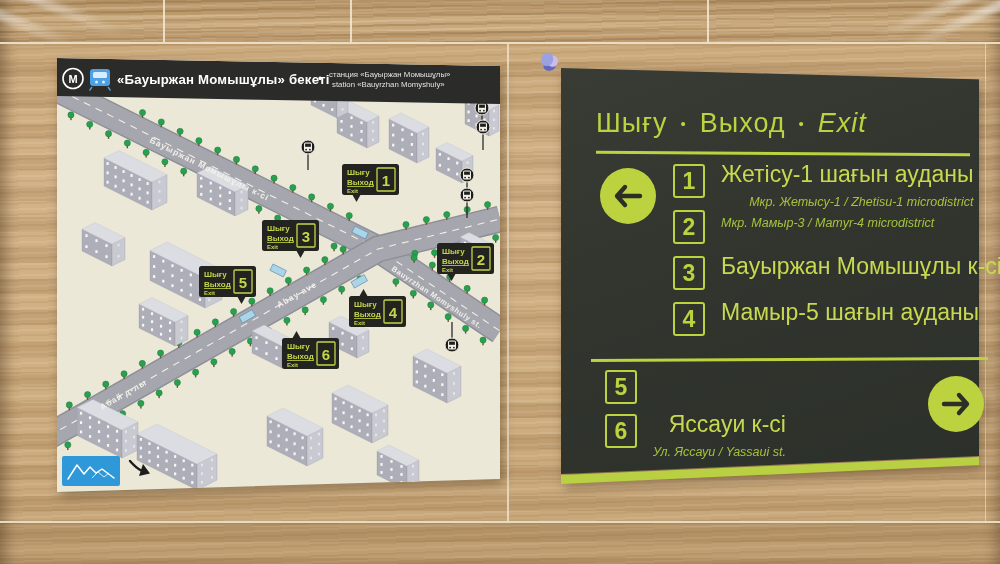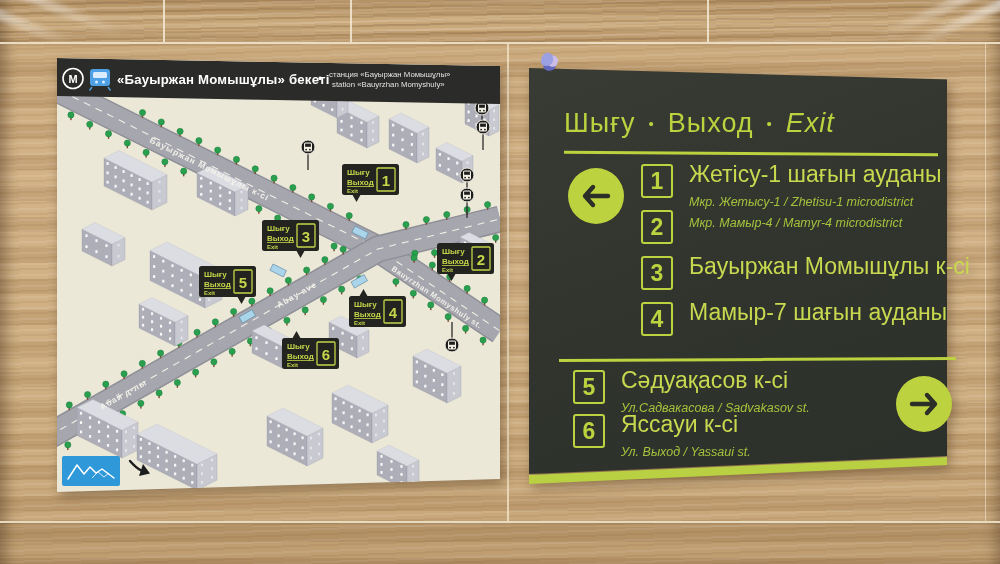--- a/index.html
+++ b/index.html
@@ -36,21 +36,21 @@
   .hdr-sub{font-size:7.8px;fill:#e2e2e2;}
   .stlb{font-size:8.3px;fill:#f6f4ec;font-weight:700;letter-spacing:1px;opacity:.95;}
   .stlb2{font-size:7.5px;fill:#f6f4ec;font-weight:700;letter-spacing:.6px;opacity:.95;}
   .bkk,.bru{font-size:8px;font-weight:700;fill:#c5d64a;}
   .ben{font-size:6px;font-weight:700;fill:#c5d64a;}
   .bnm{font-size:15px;font-weight:700;fill:#c5d64a;text-anchor:middle;}
   .nbx{fill:none;stroke:#c5d64a;stroke-width:1.3;}
   .bun{stroke:#c5d64a;stroke-width:.8;}
   .mM{font-size:11px;font-weight:700;fill:#ffffff;text-anchor:middle;}
   
-  .exit-sign{position:absolute;left:529px;top:64px;width:418px;height:420px;filter:drop-shadow(3px 5px 6px rgba(70,48,24,.42));}
+  .exit-sign{position:absolute;left:561px;top:64px;width:418px;height:420px;filter:drop-shadow(3px 5px 6px rgba(70,48,24,.42));text-align:right;}
   .panel-dark{position:absolute;inset:0;background:linear-gradient(160deg,#383c34 0%,#31352e 45%,#2c302a 100%);
     clip-path:polygon(0 4px,443px 16px,443px 391px,0 410px);}
   .panel-strip{position:absolute;inset:0;background:#b9d043;
     clip-path:polygon(0 411px,443px 392px,443px 400px,0 420px);}
   .sign-content{position:absolute;inset:0;color:#b9d043;}
   .sign-header{position:absolute;left:35px;top:44px;font-size:27px;letter-spacing:1px;color:#bcd23f;white-space:nowrap;}
   .sign-header .dot{font-size:15px;vertical-align:3px;margin:0 13px;}
   .sign-header .italic{font-style:italic;}
   .header-rule{position:absolute;left:35px;top:88px;width:374px;height:3px;background:#bcd23f;transform:rotate(.35deg);}
   .rows-top{position:absolute;left:112px;top:100px;display:flex;flex-direction:column;gap:11px;}
@@ -785,52 +785,48 @@
         <div class="exit-row">
           <div class="num-box">1</div>
           <div class="row-texts">
             <div class="row-title">Жетісу-1 шағын ауданы</div>
             <div class="row-sub">Мкр. Жетысу-1 / Zhetisu-1 microdistrict</div>
           </div>
         </div>
         <div class="exit-row">
           <div class="num-box">2</div>
           <div class="row-texts">
-            <div class="row-sub">Мкр. Мамыр-4 / Mamyr-4 microdistrict</div>
+            <div class="row-sub">Мкр. Мамыр-3 / Mamyr-4 microdistrict</div>
           </div>
         </div>
         <div class="exit-row">
           <div class="num-box">3</div>
           <div class="row-texts">
             <div class="row-title">Бауыржан Момышұлы к-сі</div>
           </div>
         </div>
         <div class="exit-row">
           <div class="num-box">4</div>
           <div class="row-texts">
-            <div class="row-title">Мамыр-7 шағын ауданы</div>
+            <div class="row-title">Мамыр-5 шағын ауданы</div>
           </div>
         </div>
       </div>
 
       <div class="group-rule"></div>
 
       <div class="rows-bot">
         <div class="exit-row">
           <div class="num-box">5</div>
-          <div class="row-texts">
-            <div class="row-title">Сәдуақасов к-сі</div>
-            <div class="row-sub">Ул.Садвакасова / Sadvakasov st.</div>
-          </div>
         </div>
         <div class="exit-row">
           <div class="num-box">6</div>
           <div class="row-texts">
             <div class="row-title">Яссауи к-сі</div>
-            <div class="row-sub">Ул. Выход / Yassaui st.</div>
+            <div class="row-sub">Ул. Яссауи / Yassaui st.</div>
           </div>
         </div>
       </div>
 
       <div class="arrow-circle right">
         <svg width="40" height="40" viewBox="0 0 40 40">
           <path d="M8 20 H31 M23 11 l8 9 -8 9" fill="none" stroke="#2c2f27" stroke-width="4.4" stroke-linecap="round" stroke-linejoin="round"></path>
         </svg>
       </div>
     </div>

